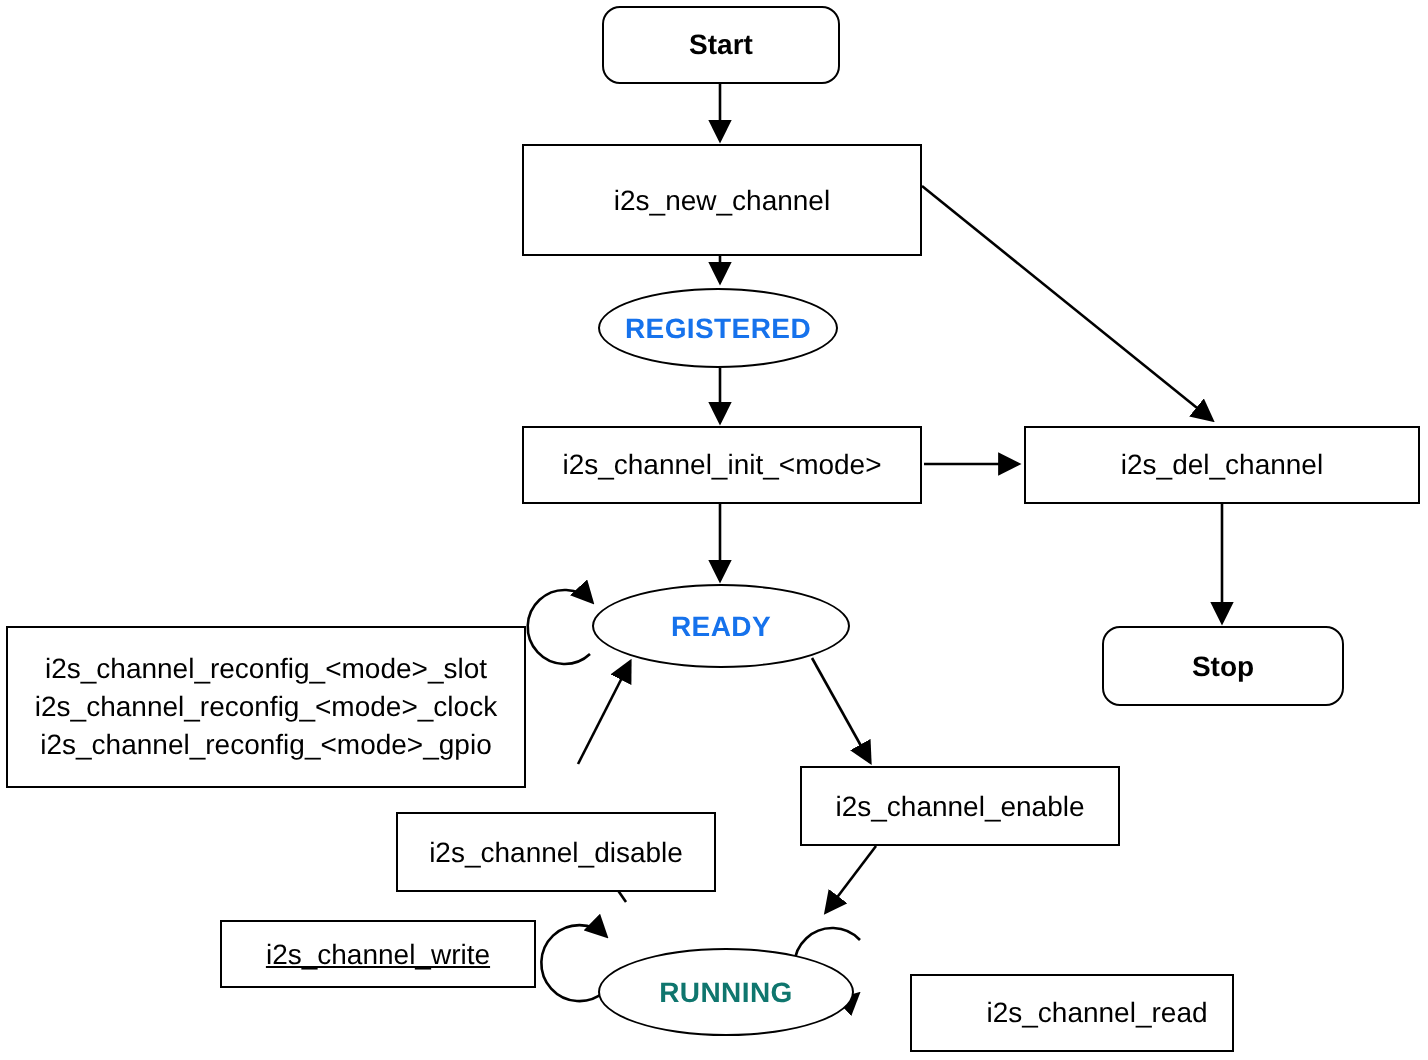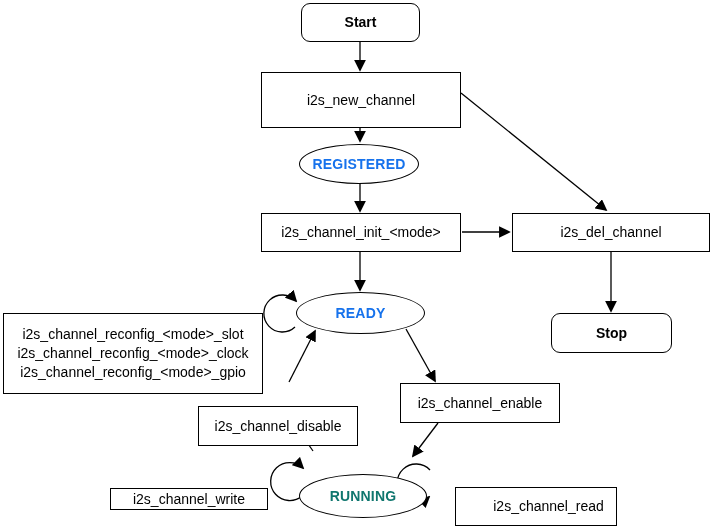--- a/index.html
+++ b/index.html
@@ -106,21 +106,21 @@
   </div>
 
   <div class="node" style="left:400px; top:383px; width:160px; height:40px;">
     <span>i2s_channel_enable</span>
   </div>
 
   <div class="node ellipse" style="left: 299px; top: 474px; width: 128px; height: 44px; color: #0f766e;">
     <span>RUNNING</span>
   </div>
 
-  <div class="node" style="left:110px; top:488px; width:158px; height:22px;">
+  <div class="node" style="left:110px; top:460px; width:158px; height:34px;text-decoration:underline;">
     <span>i2s_channel_write</span>
   </div>
 
   <div class="node" style="left:455px; top:487px; width:162px; height:39px;padding-left:25px;">
     <span>i2s_channel_read</span>
   </div>
 
 </div>
 
 </body></html>

